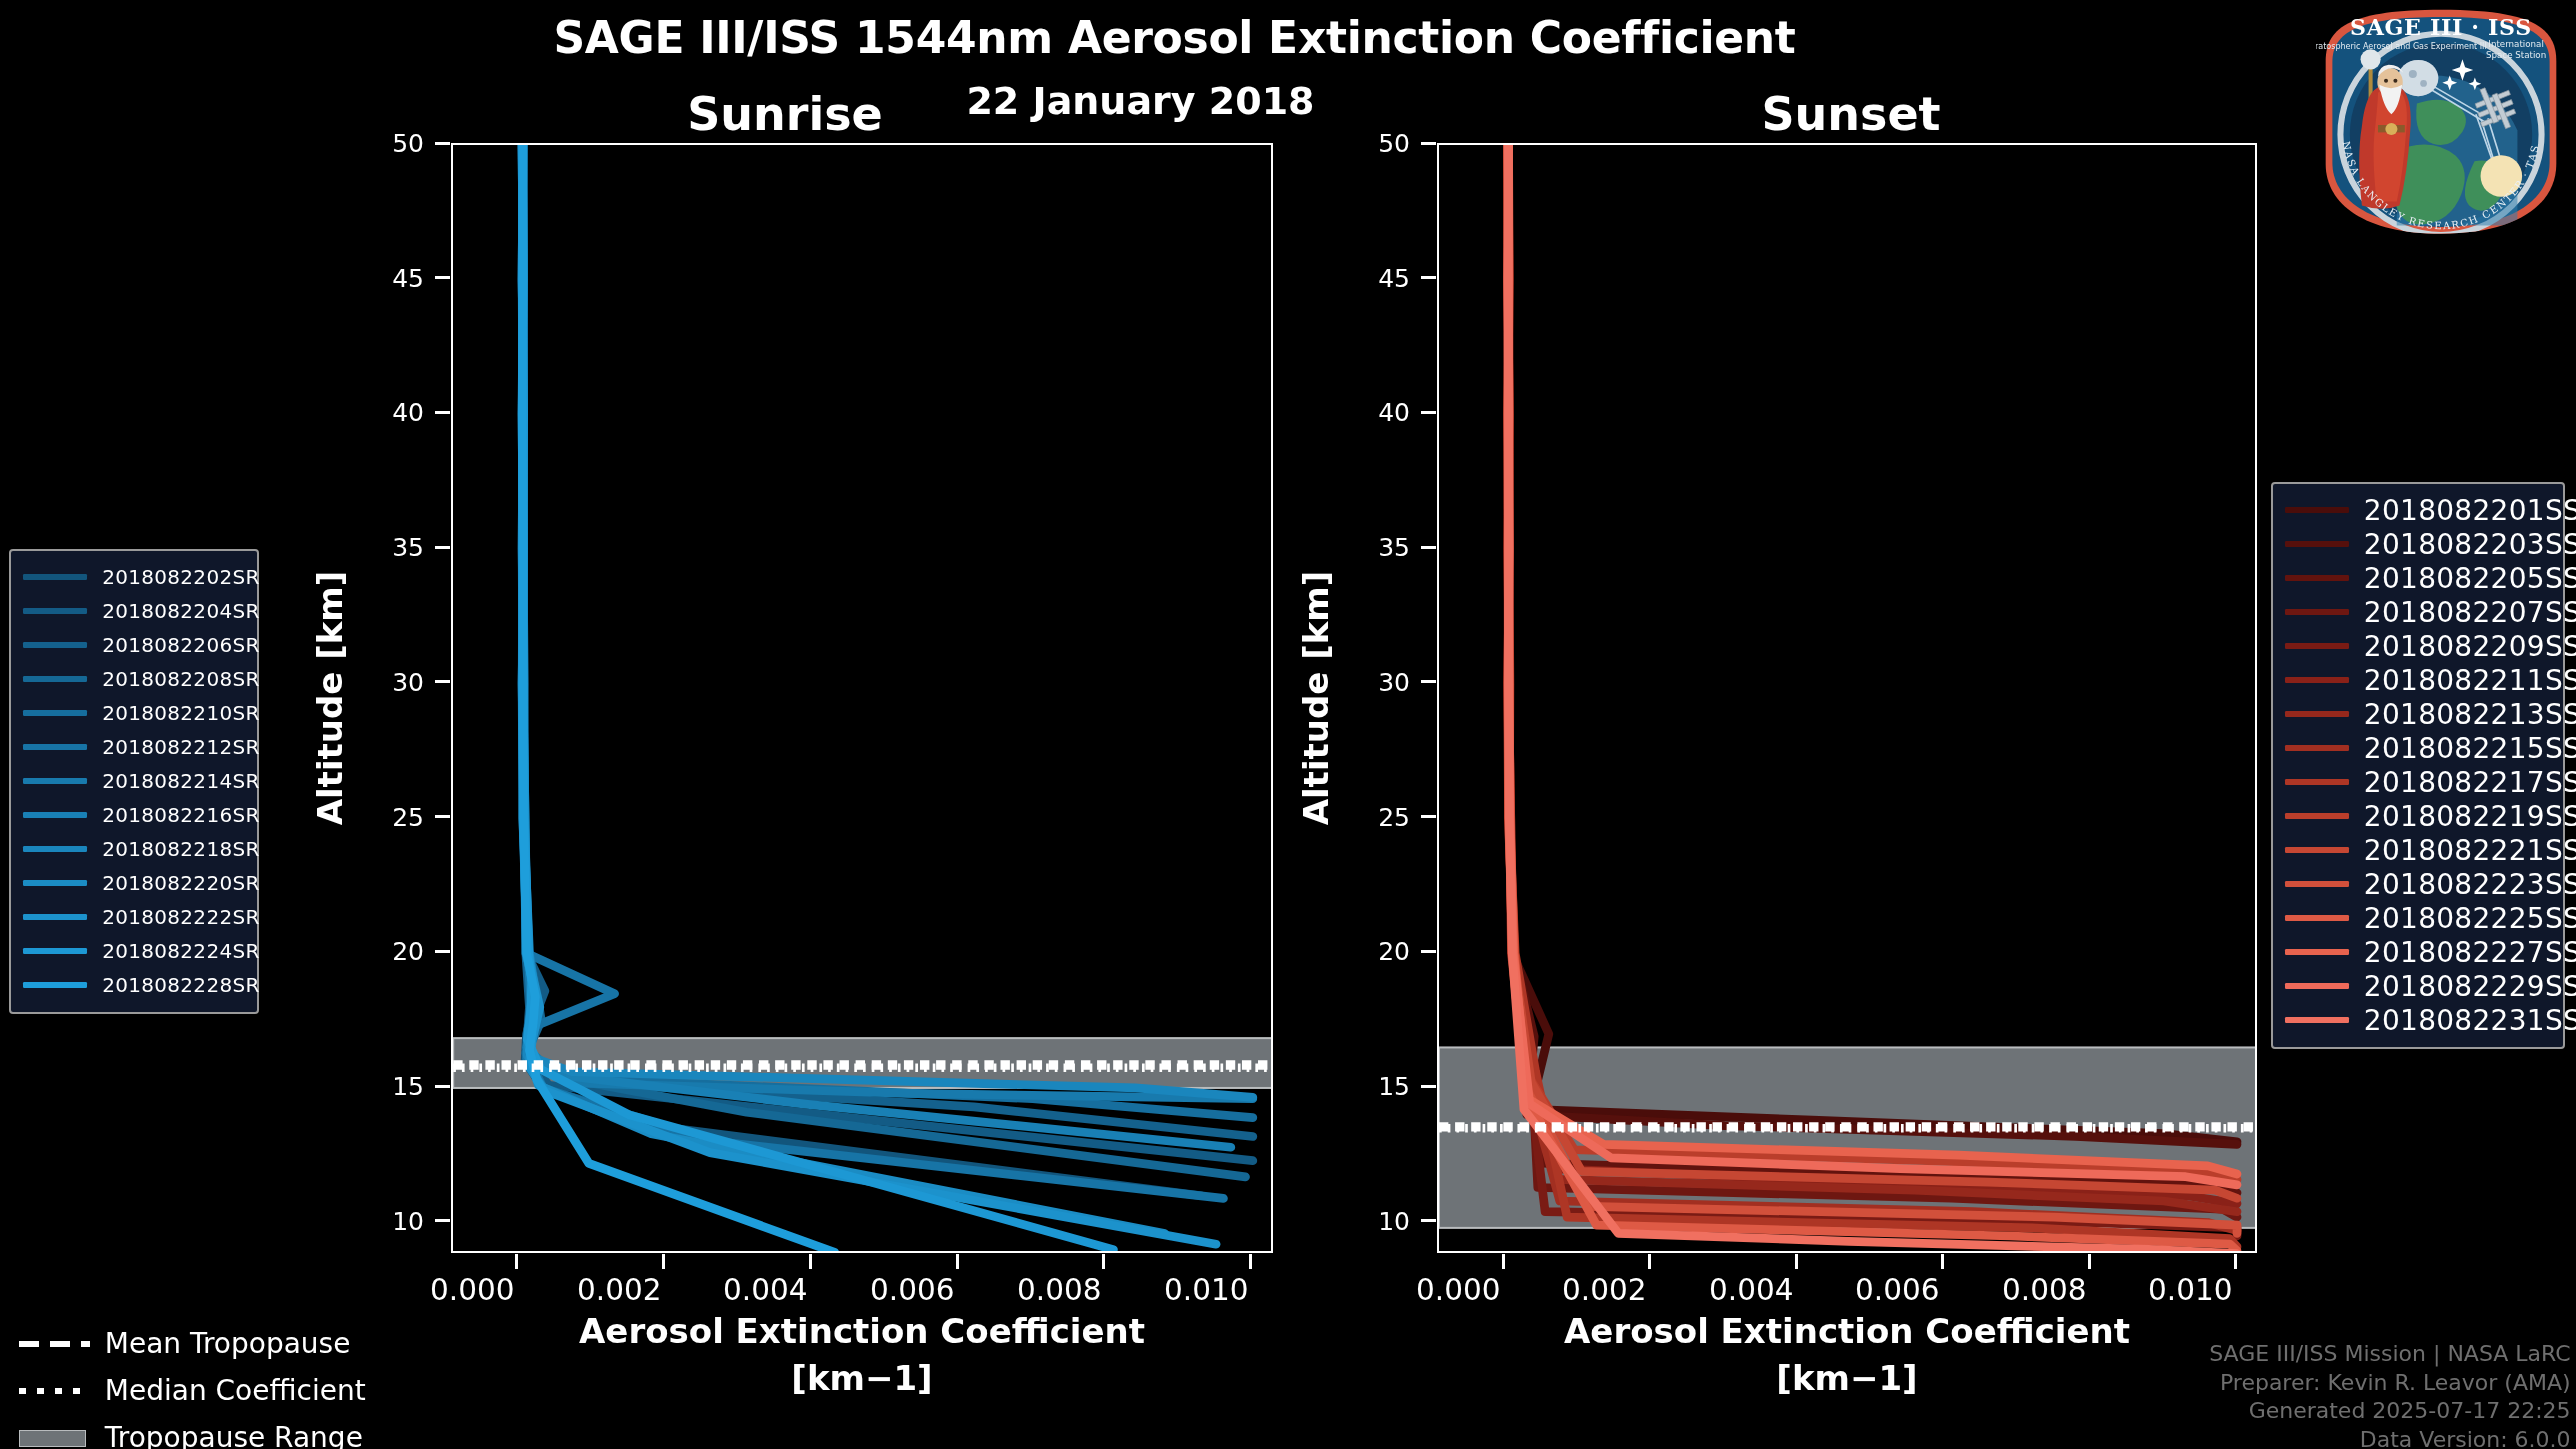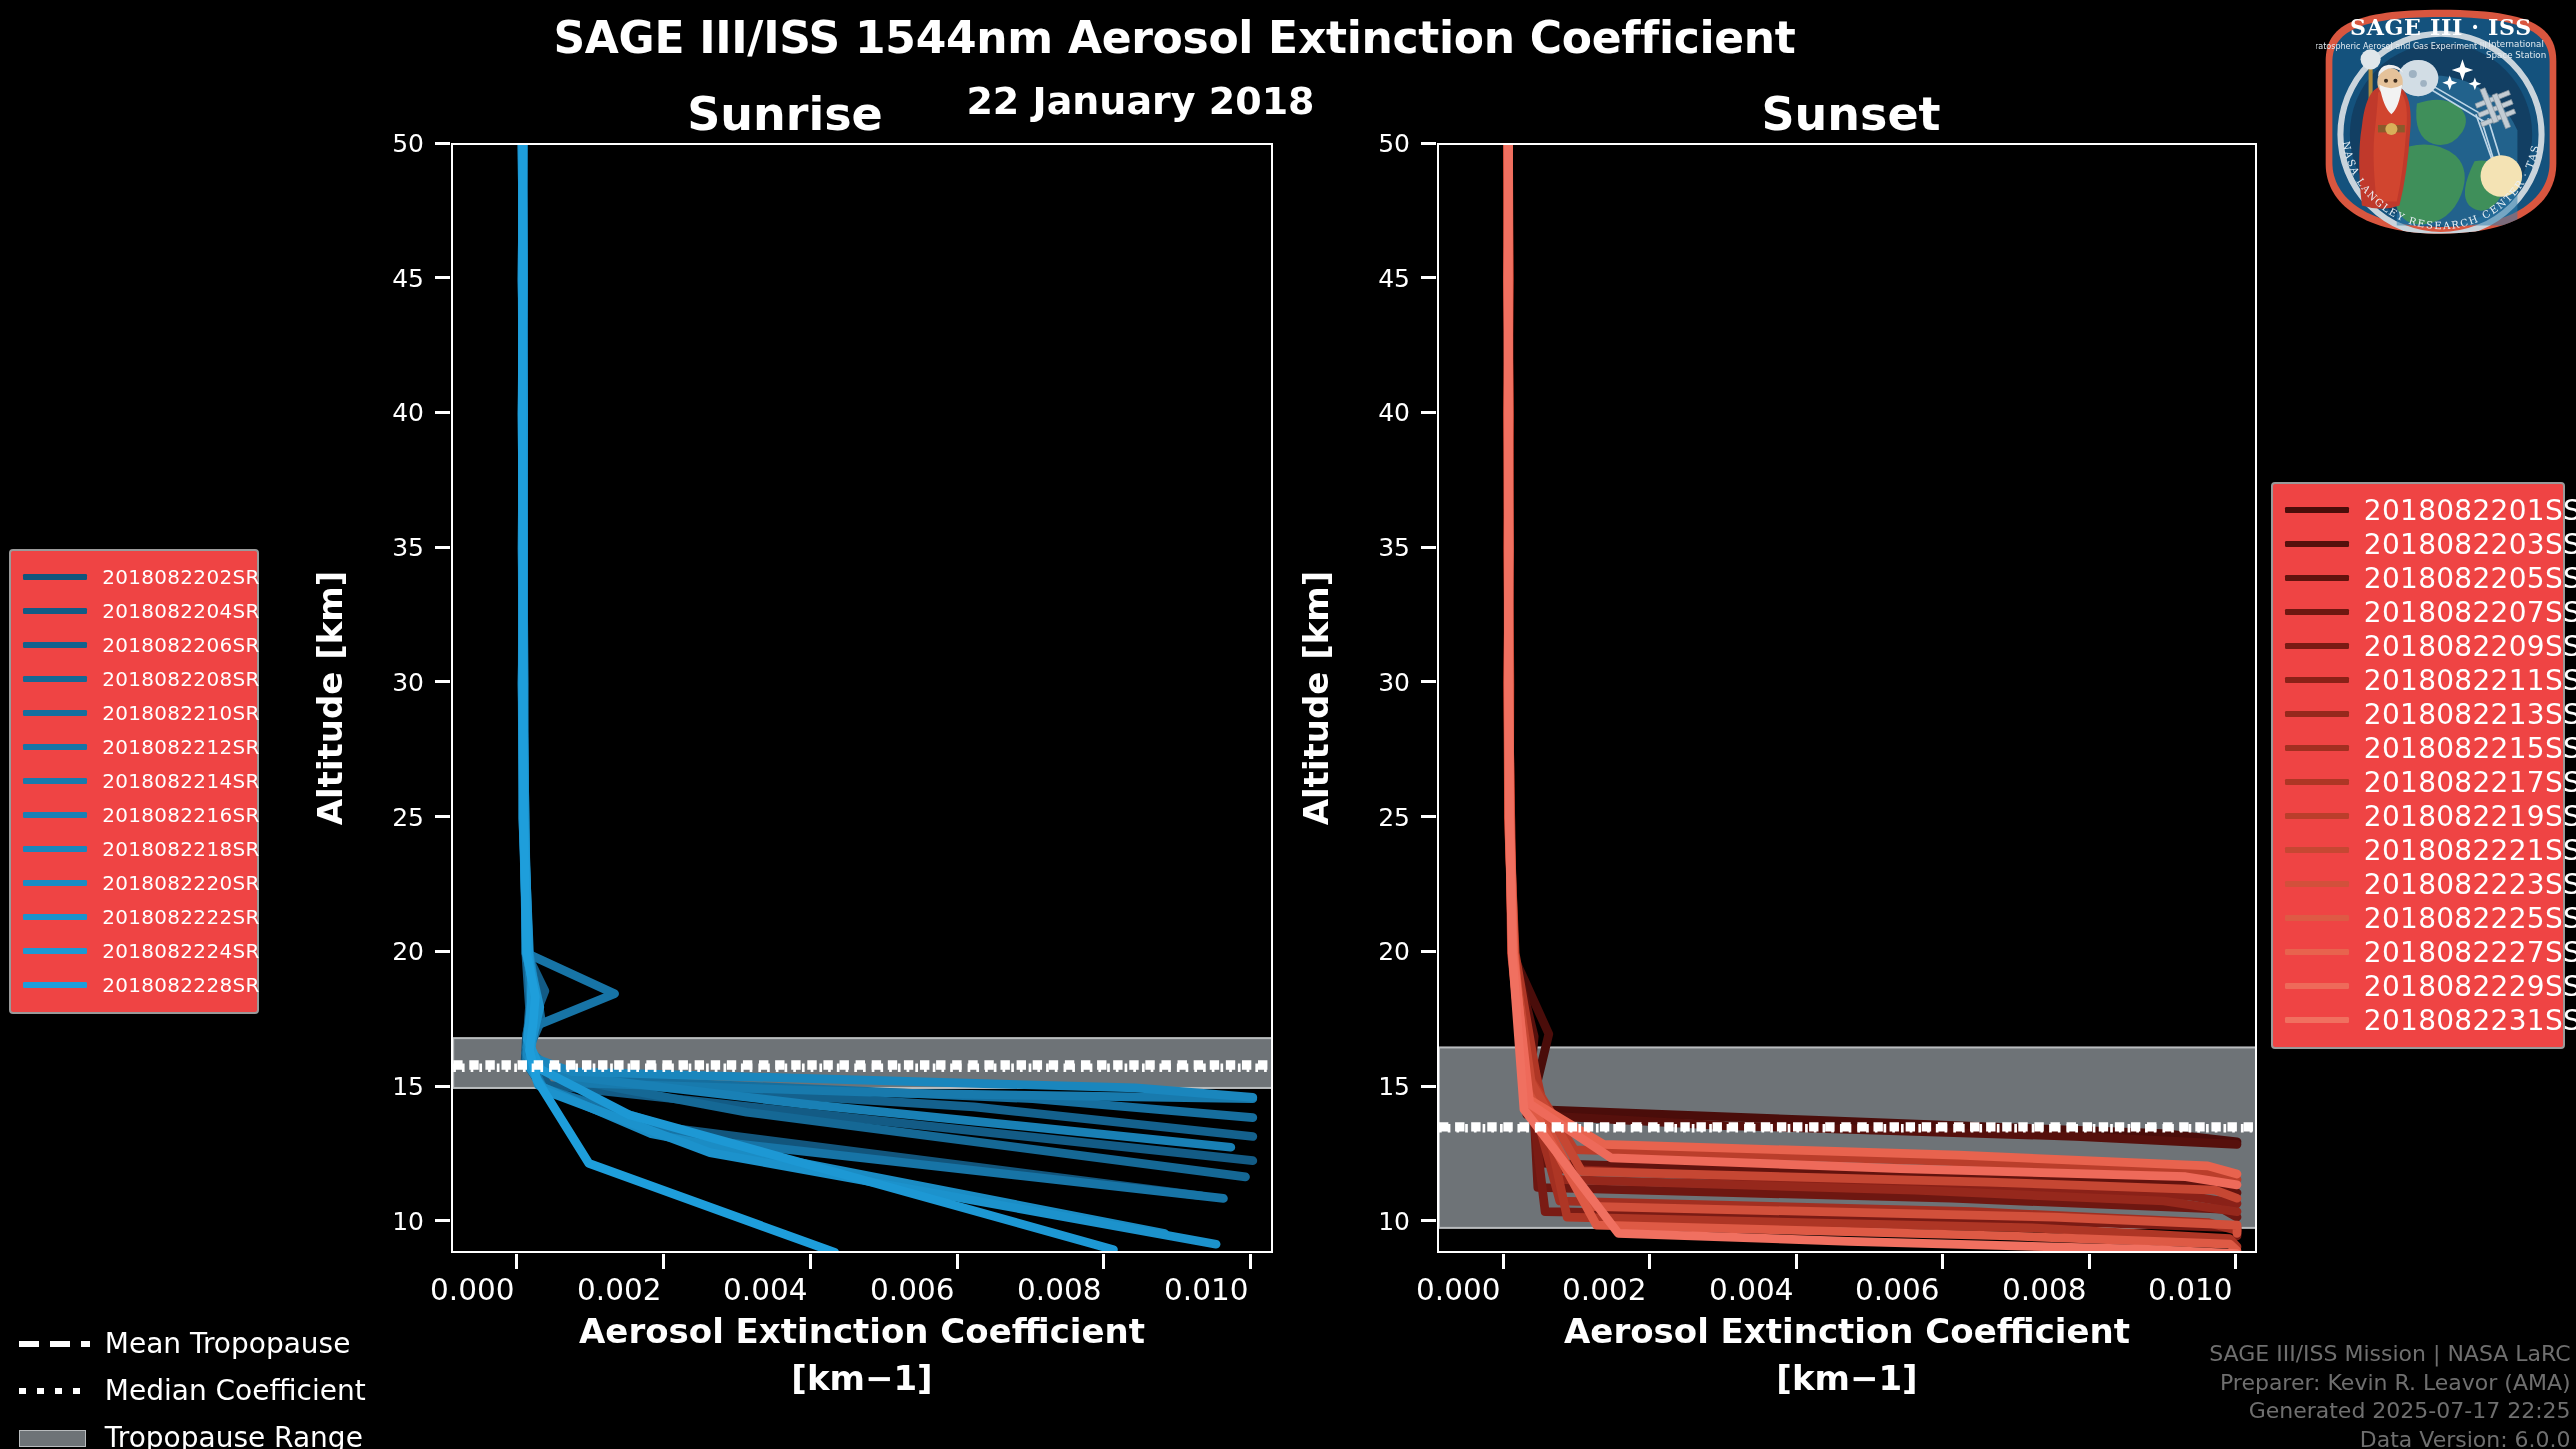--- a/index.html
+++ b/index.html
@@ -16,21 +16,21 @@
   #plot-sunrise{left:451px;top:143px;width:822px;height:1110px;}
   #plot-sunset{left:1437px;top:143px;width:820px;height:1110px;}
 
   .ytick-label{position:absolute;right:0;transform:translateY(-50%);font-size:25px;text-align:right;width:101px;}
   .ytick-mark{position:absolute;width:14.8px;height:2.7px;background:#fff;}
   .xtick-label{position:absolute;transform:translateX(-50%);font-size:29.5px;text-align:left;width:174px;top:20px;}
   .xtick-mark{position:absolute;width:2.7px;height:14.8px;background:#fff;}
   .axis-title{position:absolute;font-size:34px;font-weight:bold;text-align:center;}
   .ylabel-rot{position:absolute;font-size:34px;font-weight:bold;transform-origin:center center;transform:rotate(-90deg);white-space:nowrap;}
 
-  .legend-box{position:absolute;border:2px solid #9a9a9a;background:#ef4444;border-radius:4px;
+  .legend-box{position:absolute;border:2px solid #9a9a9a;background:#0f172a;border-radius:4px;
               padding:9.4px 12px;box-sizing:border-box;}
   .legend-row{display:flex;align-items:center;height:34px;}
   .legend-swatch{width:64px;height:6px;flex:none;margin-right:14.8px;border-radius:1.3px;}
   .legend-text{font-size:20px;white-space:nowrap;letter-spacing:0.3px;}
   #legend-sunrise{left:9.4px;top:549px;width:250px;}
   #legend-sunset{left:2271px;top:482px;width:294px;}
   #legend-sunset .legend-text{font-size:28px;}
 
   #legend-tropopause{position:absolute;left:19px;top:1316px;}
   .tropo-row{display:flex;align-items:center;height:39px;margin-top:8px;}

